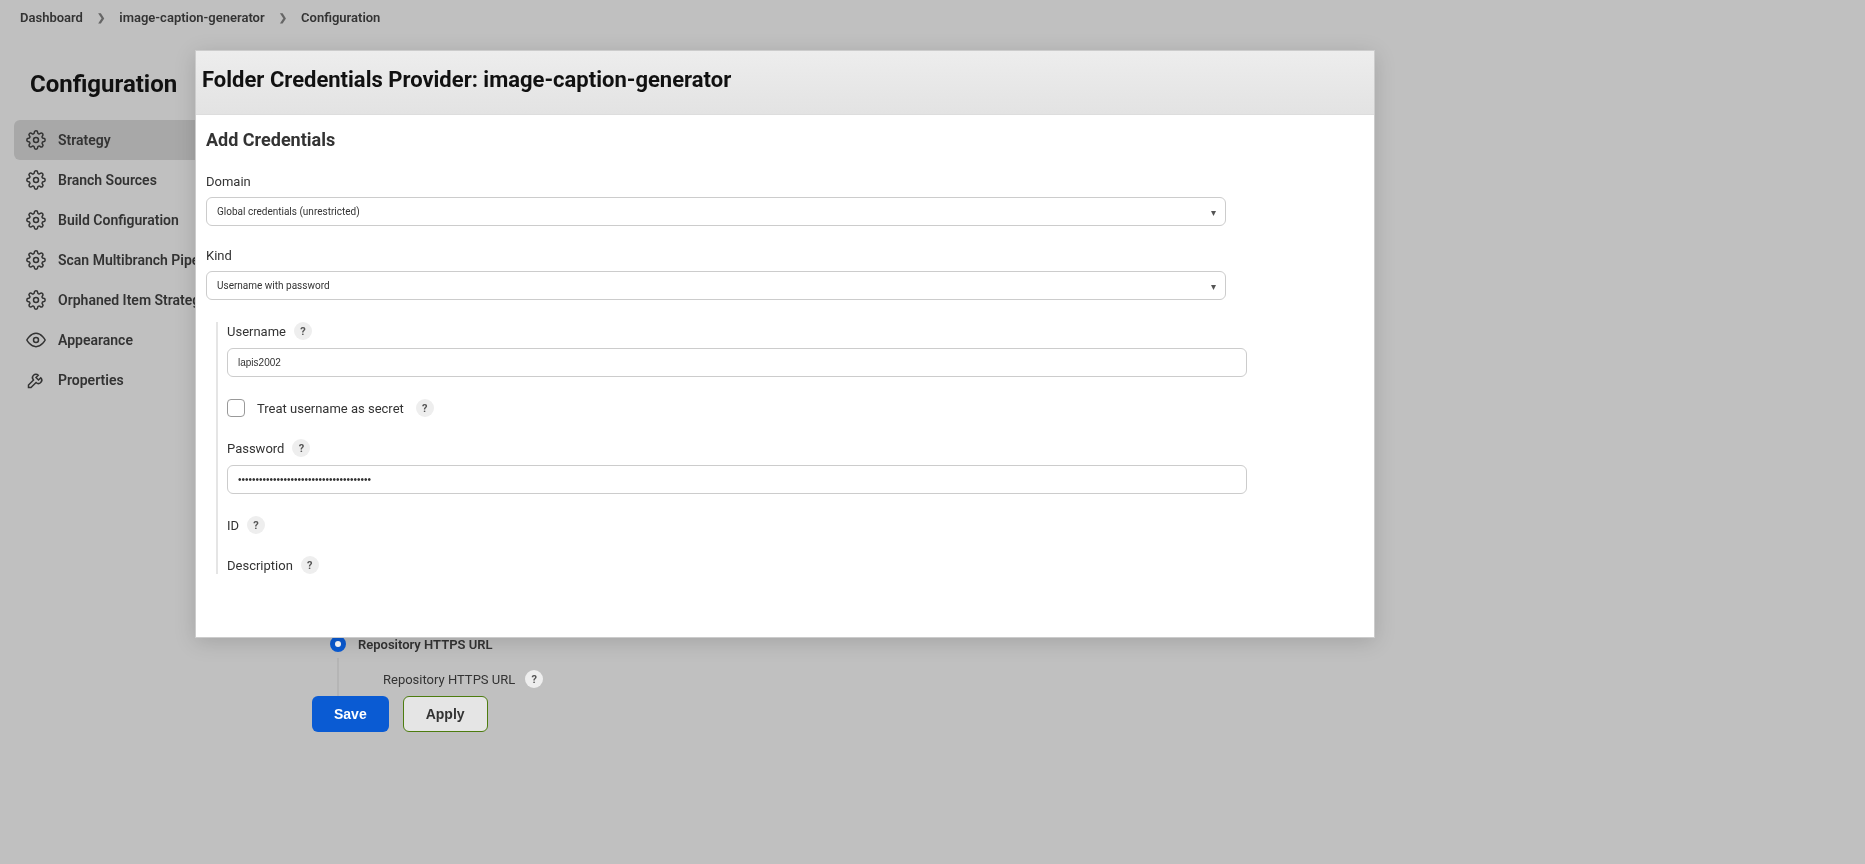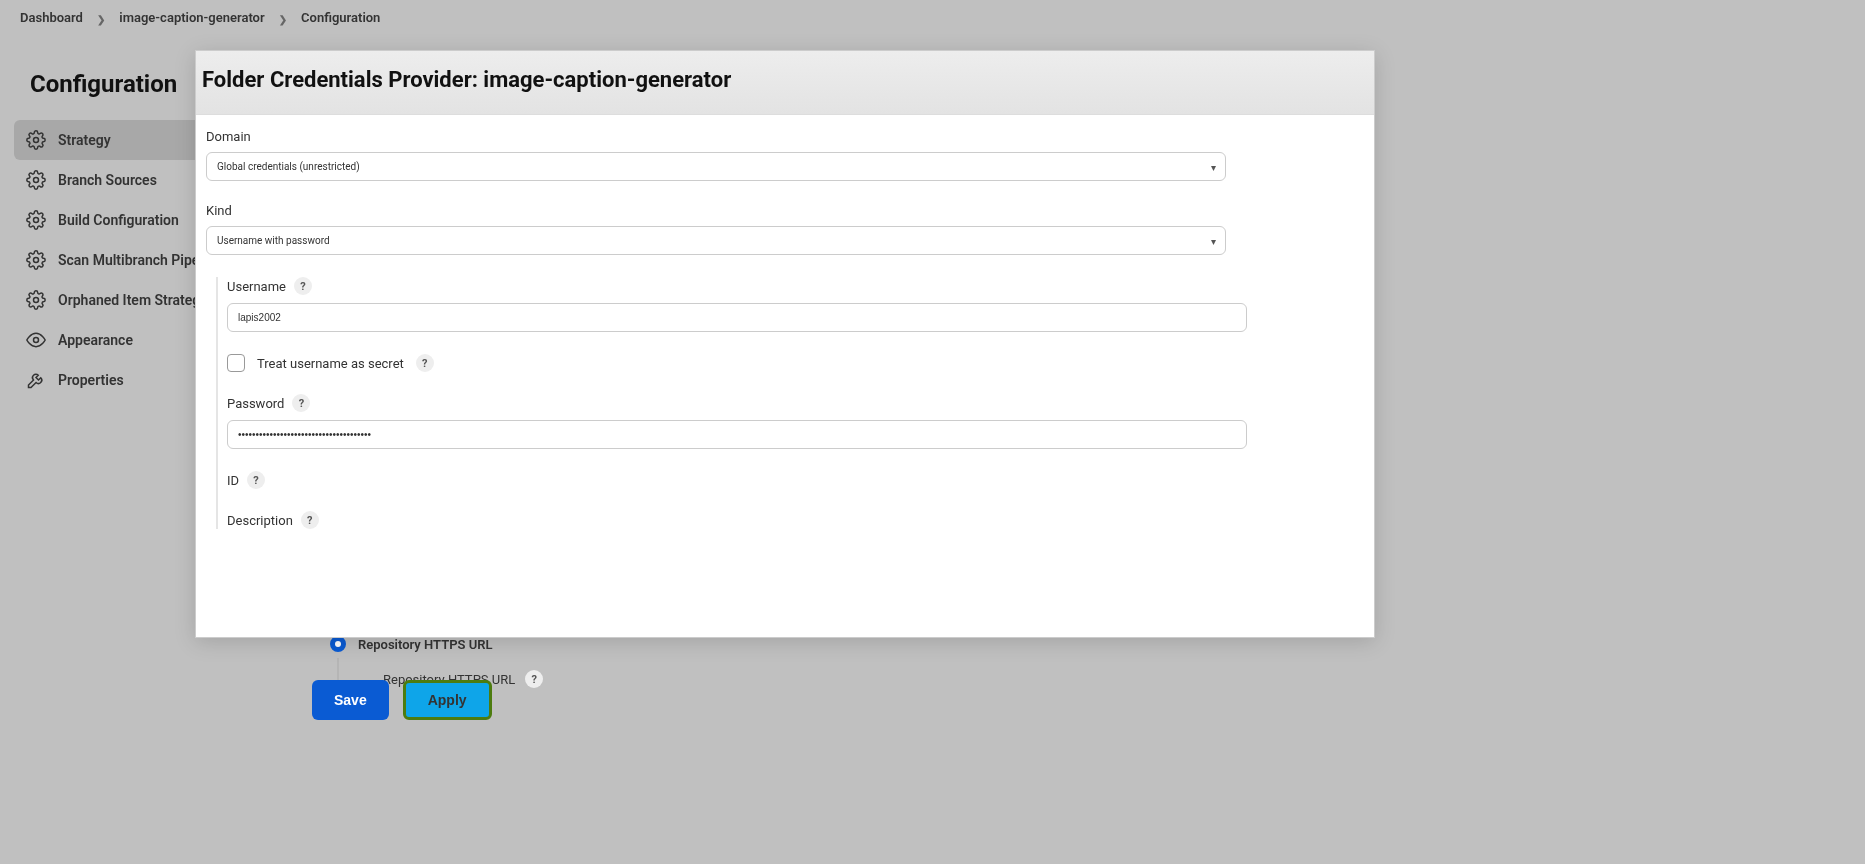--- a/index.html
+++ b/index.html
@@ -15,21 +15,21 @@
   }
 
   
   .breadcrumb {
     background: #c0c0c0;
     padding: 10px 20px;
     font-size: 13px;
     font-weight: 600;
     color: #333;
     display: flex;
-    align-items: flex-end;
+    align-items: center;
     gap: 14px;
   }
   .breadcrumb .crumb { cursor: pointer; }
   .breadcrumb .sep {
     font-size: 10px;
     color: #666;
   }
 
   
   .page-title {
@@ -113,40 +113,40 @@
     font-size: 13px;
     color: #333;
     border-left: 2px solid #b5b5b5;
     margin-left: 27px;
   }
 
   
   .bottom-actions {
     position: absolute;
     left: 312px;
-    top: 680px;
+    top: 696px;
     display: flex;
     gap: 14px;
   }
   .btn {
     padding: 9px 22px;
     border-radius: 6px;
     font-size: 14px;
     font-weight: 600;
     border: none;
     cursor: pointer;
   }
   .btn-primary {
     background: #0a5bd3;
     color: #fff;
   }
   .btn-secondary {
-    background: #0ea5e9;
-    color: #333;
-    border: 3px solid #4d7c0f;
+    background: #e5e5e5;
+    color: #333;
+    border: 1px solid #4d7c0f;
   }
 
   
   .modal {
     position: absolute;
     left: 195px;
     top: 50px;
     width: 1180px;
     height: 588px;
     background: #fff;
@@ -331,20 +331,21 @@
 </div>
 
 <div class="bottom-actions">
   <button class="btn btn-primary">Save</button>
   <button class="btn btn-secondary">Apply</button>
 </div>
 
 <div class="modal">
   <div class="modal-header">Folder Credentials Provider: image-caption-generator</div>
   <div class="modal-body">
+    <h3>Add Credentials</h3>
 
     <div class="form-group">
       <div class="form-label">
         <span>Domain</span>
       </div>
       <div class="select-wrap domain-select">
         <div class="select">Global credentials (unrestricted)</div>
         <span class="chev">▾</span>
       </div>
     </div>

